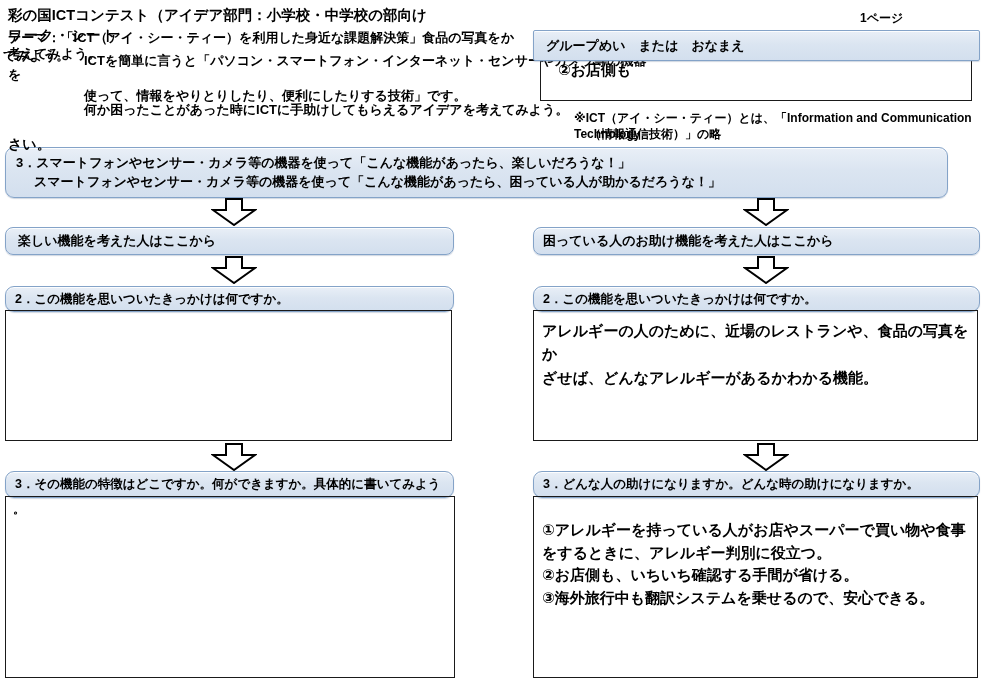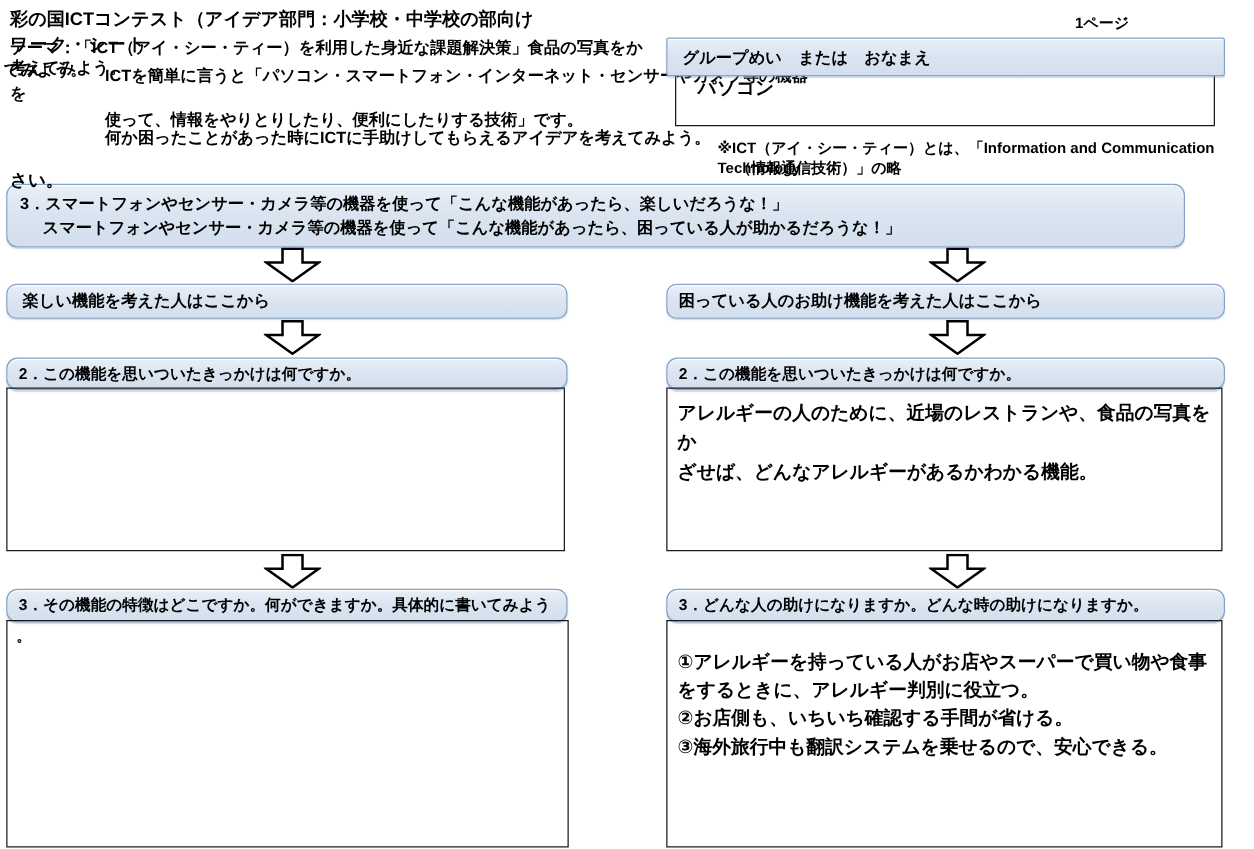--- a/index.html
+++ b/index.html
@@ -40,21 +40,21 @@
   <div class="abs jp t13" style="left:84px;top:87px;z-index:1;">使って、情報をやりとりしたり、便利にしたりする技術」です。</div>
   <div class="abs jp t13" style="left:84px;top:101px;z-index:1;">何か困ったことがあった時にICTに手助けしてもらえるアイデアを考えてみよう。</div>
 
   <div class="abs jp t12" style="left:574px;top:110px;z-index:5;">※ICT（アイ・シー・ティー）とは、「Information and Communication Technology</div>
   <div class="abs jp t12" style="left:589px;top:126px;z-index:5;">（情報通信技術）」の略</div>
 
   <div class="abs whitebox" style="left:540px;top:52px;width:430px;height:47px;z-index:3;"></div>
   <div class="abs bluebox" style="left:533px;top:30px;width:445px;height:29px;z-index:4;border-radius:2px;">
     <div class="jp t13" style="padding:6px 0 0 12px;">グループめい　または　おなまえ</div>
   </div>
-  <div class="abs" style="left:558px;top:61px;font-size:15px;font-weight:600;z-index:5;">パソコン</div>
+  <div class="abs" style="left:558px;top:61px;font-size:15px;font-weight:600;z-index:5;">②お店側も</div>
 
   <div class="abs jp t14" style="left:8px;top:136px;z-index:7;">さい。</div>
 
   <div class="abs bluebox" style="left:5px;top:147px;width:941px;height:49px;z-index:1;">
     <div class="jp t13" style="padding:6px 0 0 10px;">3．スマートフォンやセンサー・カメラ等の機器を使って「こんな機能があったら、楽しいだろうな！」</div>
     <div class="jp t13" style="padding:1px 0 0 28px;">スマートフォンやセンサー・カメラ等の機器を使って「こんな機能があったら、困っている人が助かるだろうな！」</div>
   </div>
 
   <svg class="arrow" style="left:211px;top:198px;z-index:2;" viewBox="0 0 46 28">
       <path d="M15 1 H31 V12 H44 L23 27 L2 12 H15 Z" fill="#ffffff" stroke="#000000" stroke-width="2" stroke-linejoin="miter"></path>

